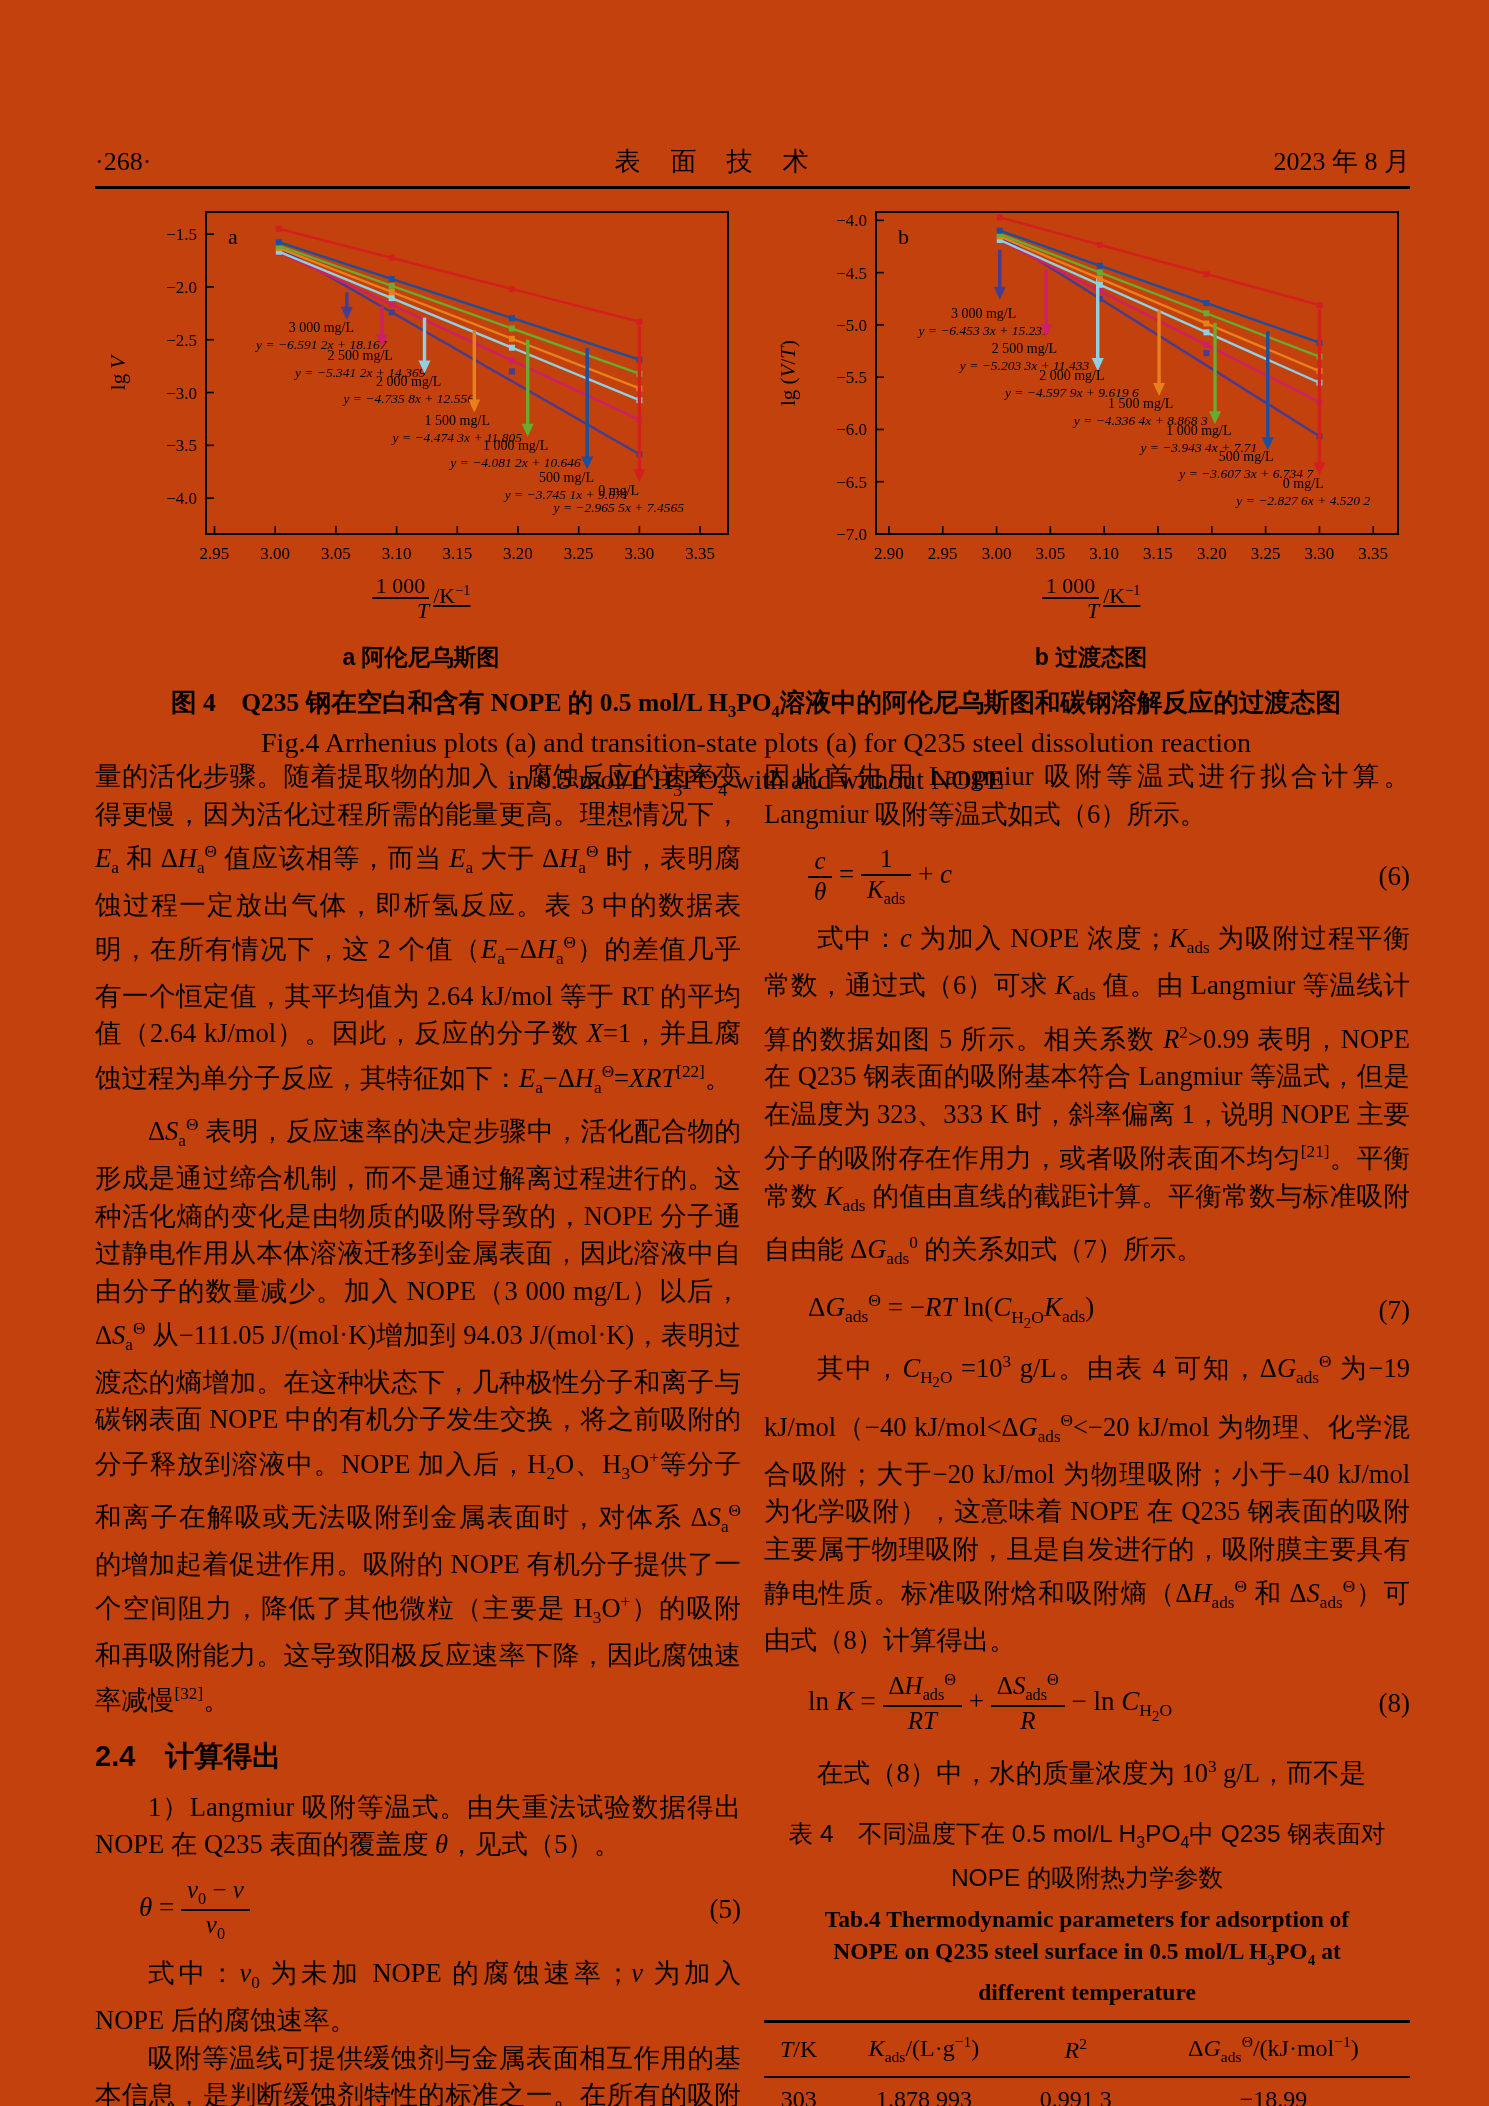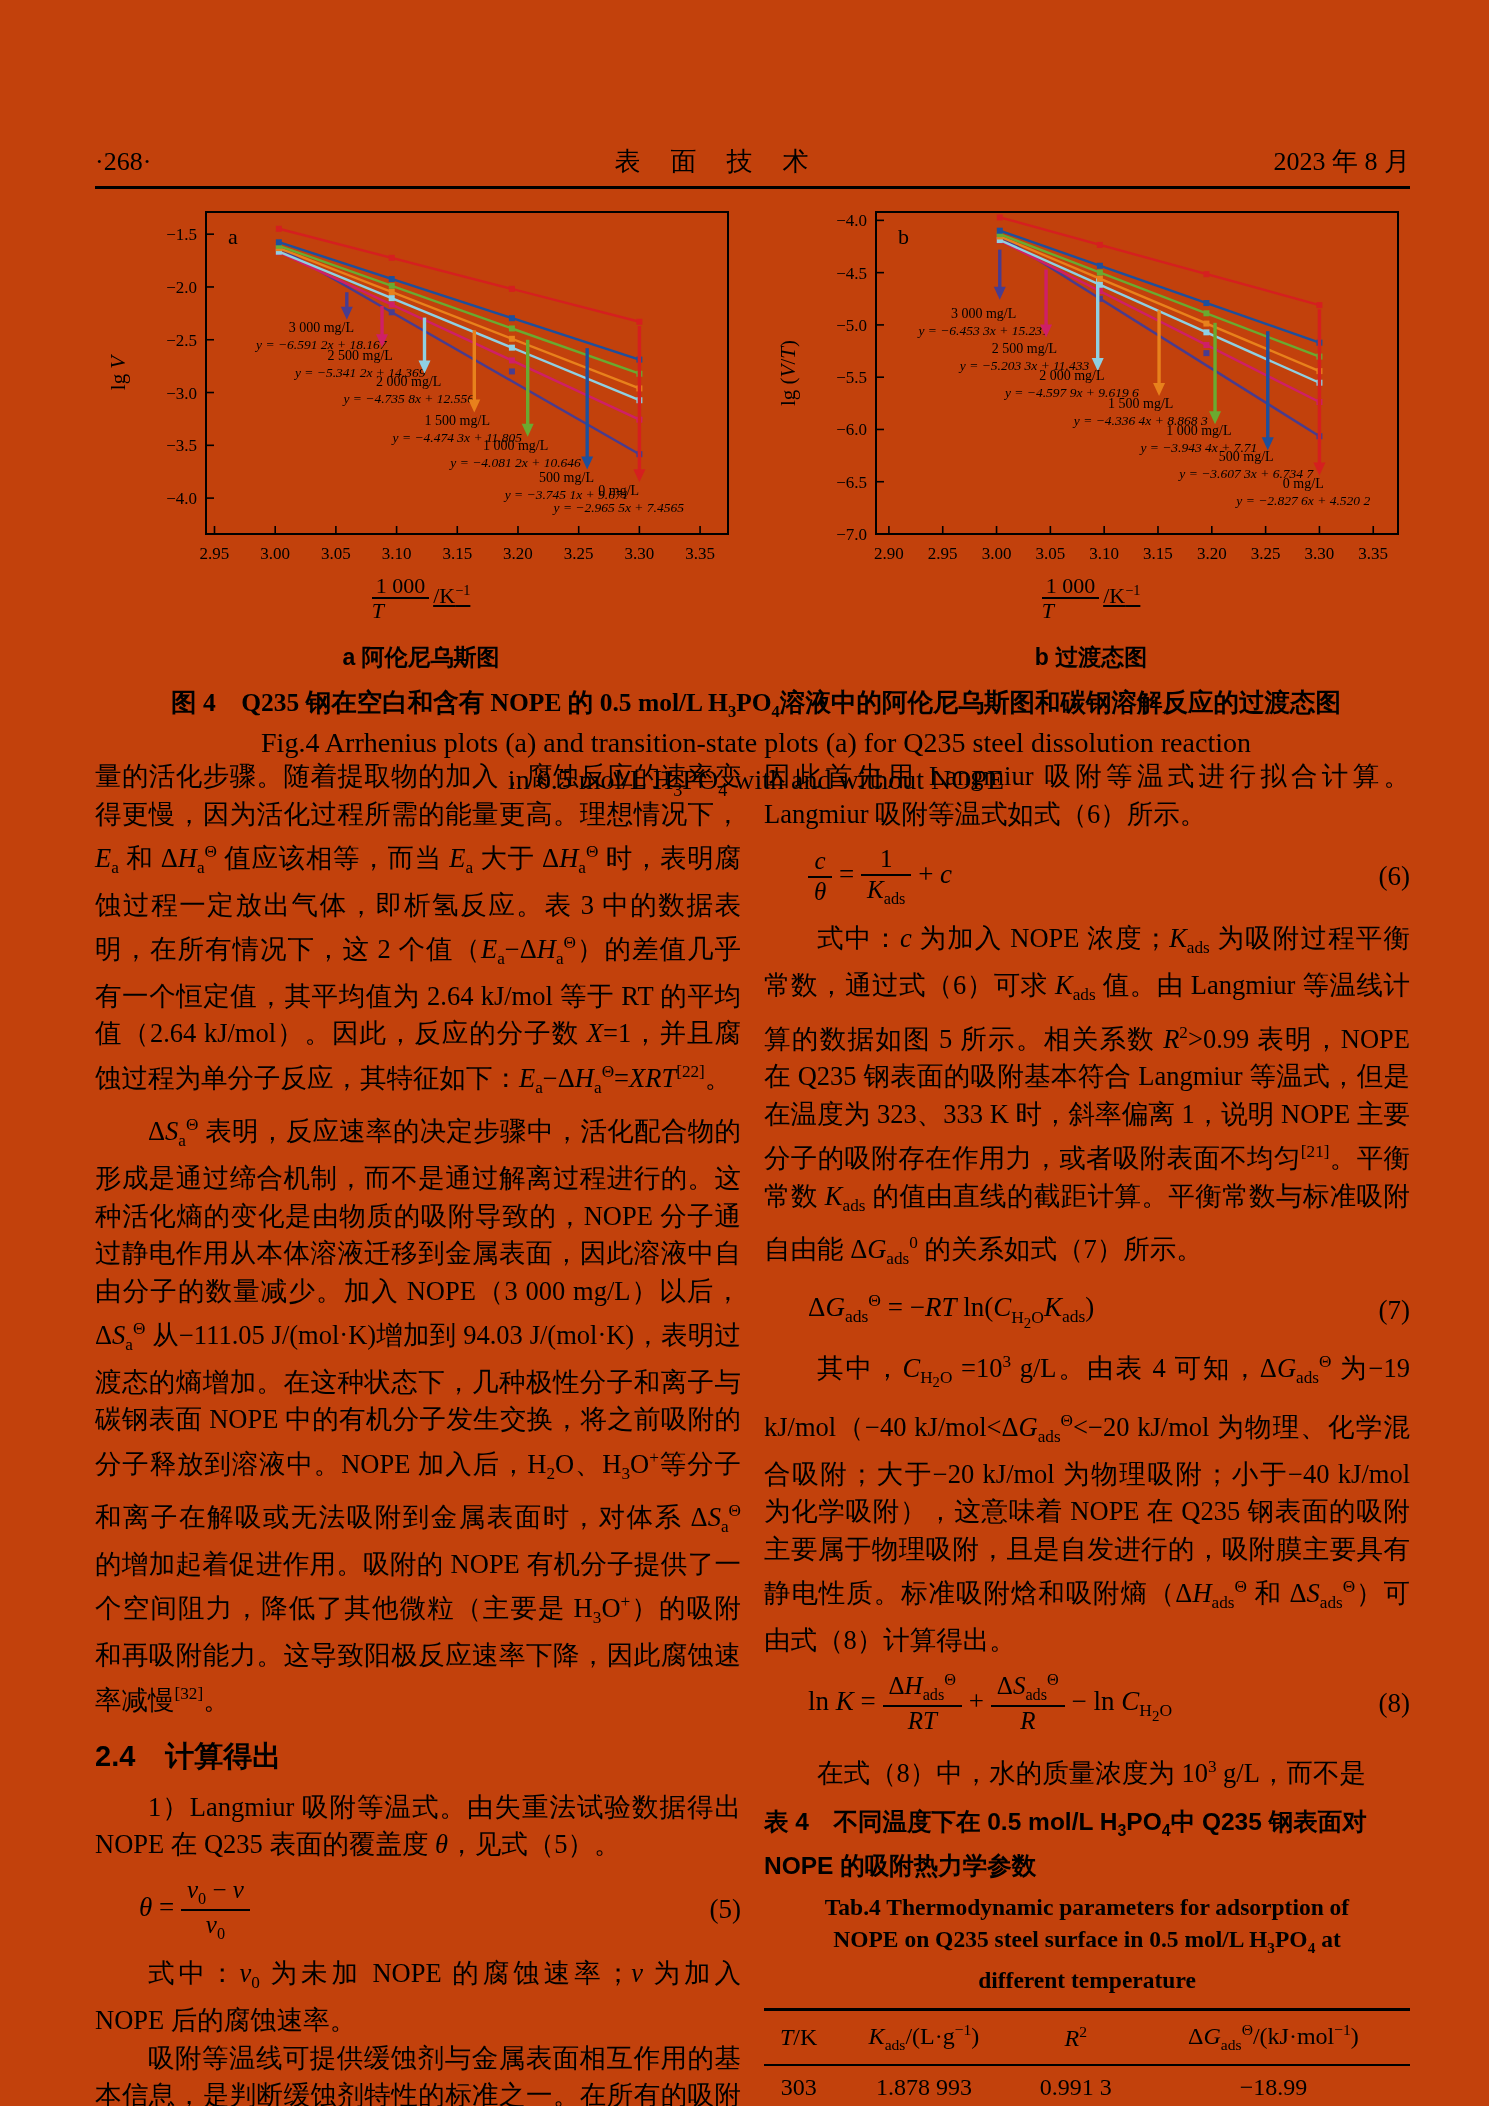--- a/index.html
+++ b/index.html
@@ -9,21 +9,21 @@
   .phead{position:absolute;top:144px;left:95px;width:1315px;display:flex;
          justify-content:space-between;align-items:baseline;font-size:26px;}
   .phead .jtitle{letter-spacing:2px;}
   .hrule{position:absolute;top:186px;left:95px;width:1315px;border-top:3px solid #000;}
   
   .figure{position:absolute;top:198px;left:98px;width:1316px;}
   .charts-row{display:flex;justify-content:space-between;}
   .chart-block{width:646px;}
   .chart-canvas svg{display:block;}
   .xaxis-label{text-align:center;font-size:22px;margin-top:0px;}
-  .xaxis-label .frac{display:inline-block;vertical-align:middle;text-align:left;line-height:1.05;}
+  .xaxis-label .frac{display:inline-block;vertical-align:middle;text-align:right;line-height:1.05;}
   .xaxis-label .fnum{display:block;border-bottom:2px solid #000;padding:0 4px;}
   .xaxis-label .fden{display:block;}
   .xaxis-label .xunit{margin-left:4px;text-decoration:underline;}
   .subcaption{text-align:center;font-family:"Liberation Sans","DejaVu Sans",sans-serif;
               font-weight:bold;font-size:23px;margin-top:20px;}
   .fig-caption-zh{text-align:center;font-size:25.5px;margin-top:12px;font-weight:bold;}
   .fig-caption-en{text-align:center;font-size:28px;margin-top:5px;}
   
   .columns{position:absolute;top:758px;left:95px;width:1315px;display:flex;gap:23px;}
   .col{width:646px;}
@@ -34,22 +34,22 @@
   .sec{font-family:"Liberation Sans","DejaVu Sans",sans-serif;font-weight:bold;
        font-size:29px;margin:18px 0 12px 0;}
   .sec .hnum{margin-right:30px;}
   .eqrow{display:flex;align-items:center;margin:12px 0;}
   .eqbody{flex:1;padding-left:44px;font-size:27px;}
   .eqno{font-size:27px;}
   .eqbody .frac{display:inline-block;vertical-align:middle;text-align:center;line-height:1.15;font-size:25px;}
   .eqbody .fnum{display:block;border-bottom:2px solid #000;padding:0 6px;}
   .eqbody .fden{display:block;padding:0 6px;}
   
-  .tbl-caption-zh{font-family:"Liberation Sans","DejaVu Sans",sans-serif;font-weight:bold;
-                  font-size:24.5px;line-height:35px;margin-top:12px;}
+  .tbl-caption-zh{font-family:"Liberation Sans","DejaVu Sans",sans-serif;font-weight:normal;
+                  font-size:24.5px;text-align:center;line-height:35px;margin-top:24px;}
   .tbl-caption-en{font-weight:bold;font-size:23.5px;text-align:center;line-height:32px;margin-top:8px;}
   .paper-table{width:100%;border-collapse:collapse;margin-top:12px;
                border-top:3px solid #000;border-bottom:3px solid #000;font-size:24px;}
   .paper-table thead tr{border-bottom:2px solid #000;}
   .paper-table th{font-weight:normal;padding:10px 4px;text-align:center;}
   .paper-table td{padding:8px 4px;text-align:center;}
 </style>
 </head>
 <body>
 

